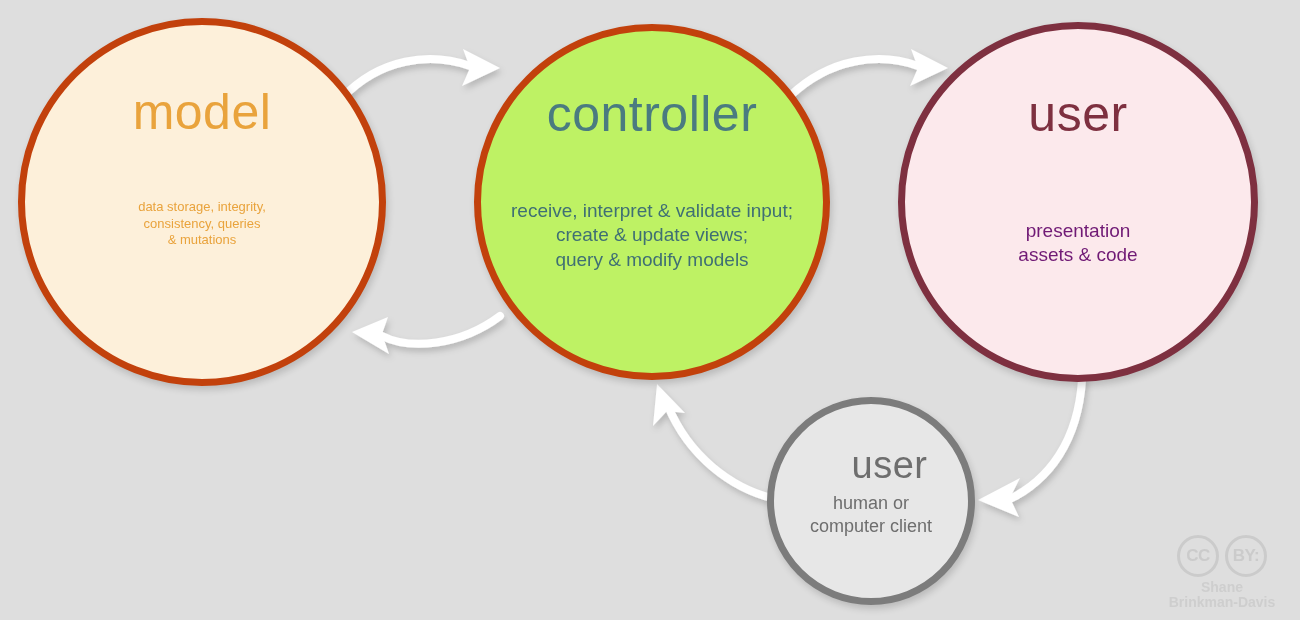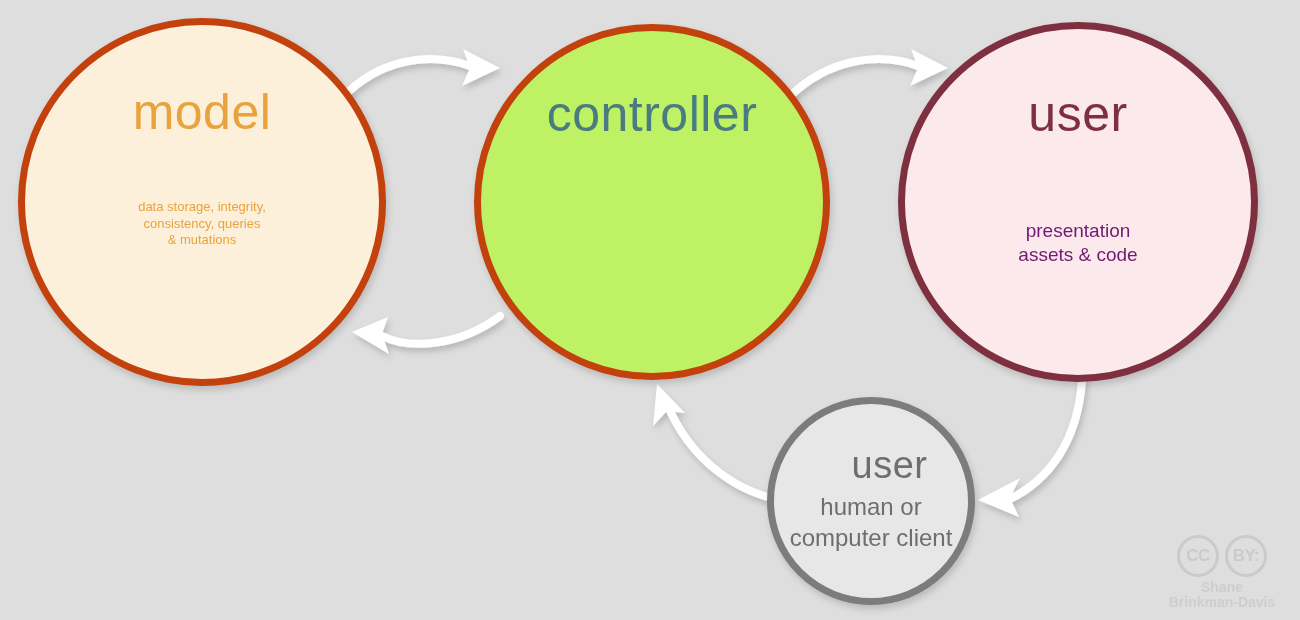--- a/index.html
+++ b/index.html
@@ -107,21 +107,21 @@
     background: #e7e7e7;
     border: 7px solid #7c7c7c;
   }
   #node-user .title {
     font-size: 38px;
     color: #6e6e6e;
     margin-top: 42px;
     margin-left: 37px;
   }
   #node-user .desc {
-    font-size: 24px;
+    font-size: 18px;
     color: #6e6e6e;
     margin-top: 8px;
   }
 
   
   #attribution {
     position: absolute;
     right: 14px;
     bottom: 10px;
     width: 128px;
@@ -198,20 +198,23 @@
 
   <div class="node" id="node-model">
     <div class="title">model</div>
     <div class="desc" style="white-space: pre-line;">data storage, integrity,
 consistency, queries
 &amp; mutations</div>
   </div>
 
   <div class="node" id="node-controller">
     <div class="title">controller</div>
+    <div class="desc" style="white-space: pre-line;">receive, interpret &amp; validate input;
+create &amp; update views;
+query &amp; modify models</div>
   </div>
 
   <div class="node" id="node-view">
     <div class="title">user</div>
     <div class="desc" style="white-space: pre-line;">presentation
 assets &amp; code</div>
   </div>
 
   <div class="node" id="node-user">
     <div class="title">user</div>

